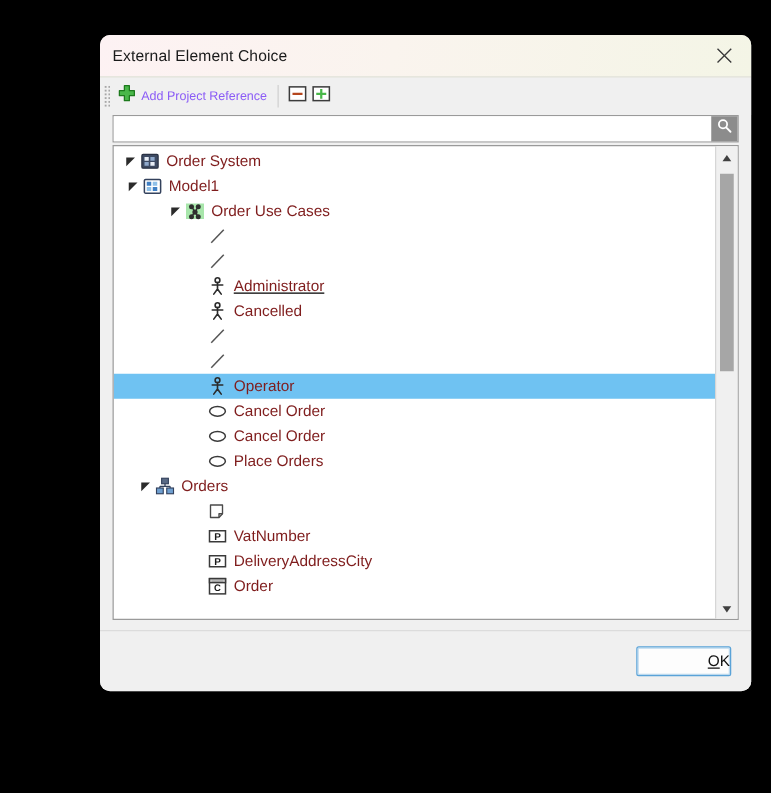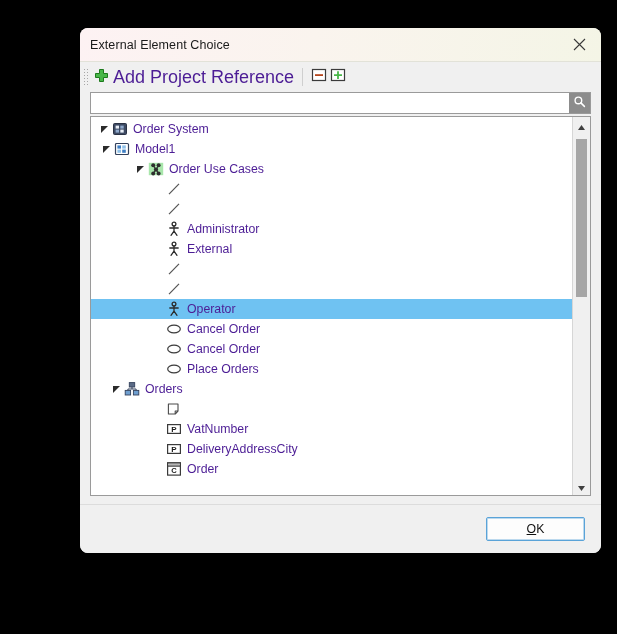--- a/index.html
+++ b/index.html
@@ -81,22 +81,22 @@
     opacity: .85;
   }
   .tb-item {
     display: flex;
     align-items: center;
     height: 24px;
     padding: 0 3px;
     cursor: default;
   }
   .tb-label {
-    font-size: 18px;
-    color: #4c1d95;
+    font-size: 10px;
+    color: #8b5cf6;
     margin-left: 4px;
     white-space: nowrap;
   }
   .tb-sep {
     width: 1px;
     height: 18px;
     background: #cfcfcf;
     margin: 0 6px 0 5px;
   }
   .sq-btn {
@@ -183,21 +183,21 @@
   .twisty.none { visibility: hidden; }
   .ricon {
     width: 18px;
     flex: 0 0 18px;
     display: flex;
     align-items: center;
     justify-content: center;
   }
   .rlabel {
     font-size: 12.3px;
-    color: #4c1d95;
+    color: #7f1d1d;
     margin-left: 4px;
   }
 
   
   #vscroll {
     flex: 0 0 17px;
     width: 17px;
     background: #f0f0f0;
     border-left: 1px solid #d6d6d6;
     position: relative;
@@ -230,32 +230,32 @@
     height: 48px;
     border-top: 1px solid #dcdcdc;
     background: #f0f0f0;
     display: flex;
     align-items: center;
     justify-content: flex-end;
     padding-right: 16px;
     gap: 10px;
   }
   .dlg-btn {
-    width: 99px;
+    width: 76px;
     height: 24px;
     font-family: "Liberation Sans", sans-serif;
     font-size: 12.3px;
     color: #111;
     background: #fdfdfd;
     border: 1px solid #c2c2c2;
     border-radius: 2px;
     cursor: default;
     display: flex;
     align-items: center;
-    justify-content: center;
+    justify-content: flex-end;
     box-sizing: border-box;
   }
   .dlg-btn.default {
     border: 1px solid #5aa3d8;
     box-shadow: 0 0 0 1px #bcd9ee inset;
   }
   .dlg-btn u { text-decoration: underline; }
 </style>
 </head>
 <body>
@@ -384,39 +384,39 @@
           </div>
           <div class="row" style="padding-left: 60px;">
             <div class="twisty none"></div>
             <div class="ricon">
               <svg width="16" height="16" viewBox="0 0 16 16">
                 <path d="M3 13.2 L13 2.8" stroke="#555555" stroke-width="1.2" fill="none"></path>
               </svg>
             </div>
             <span class="rlabel"></span>
           </div>
-          <div class="row" style="padding-left: 60px;">
+          <div class="row" style="padding-left: 60px; text-decoration: underline;">
             <div class="twisty none"></div>
             <div class="ricon">
               <svg width="16" height="16" viewBox="0 0 16 16">
                 <circle cx="8" cy="3.1" r="1.9" fill="none" stroke="#2b2b2b" stroke-width="1.3"></circle>
                 <path d="M8 5 L8 10.2 M3.8 7 L12.2 7 M8 10.2 L5 14.3 M8 10.2 L11 14.3" stroke="#2b2b2b" stroke-width="1.3" fill="none" stroke-linecap="round"></path>
               </svg>
             </div>
             <span class="rlabel">Administrator</span>
           </div>
           <div class="row" style="padding-left: 60px;">
             <div class="twisty none"></div>
             <div class="ricon">
               <svg width="16" height="16" viewBox="0 0 16 16">
                 <circle cx="8" cy="3.1" r="1.9" fill="none" stroke="#2b2b2b" stroke-width="1.3"></circle>
                 <path d="M8 5 L8 10.2 M3.8 7 L12.2 7 M8 10.2 L5 14.3 M8 10.2 L11 14.3" stroke="#2b2b2b" stroke-width="1.3" fill="none" stroke-linecap="round"></path>
               </svg>
             </div>
-            <span class="rlabel">External</span>
+            <span class="rlabel">Cancelled</span>
           </div>
           <div class="row" style="padding-left: 60px;">
             <div class="twisty none"></div>
             <div class="ricon">
               <svg width="16" height="16" viewBox="0 0 16 16">
                 <path d="M3 13.2 L13 2.8" stroke="#555555" stroke-width="1.2" fill="none"></path>
               </svg>
             </div>
             <span class="rlabel"></span>
           </div>

